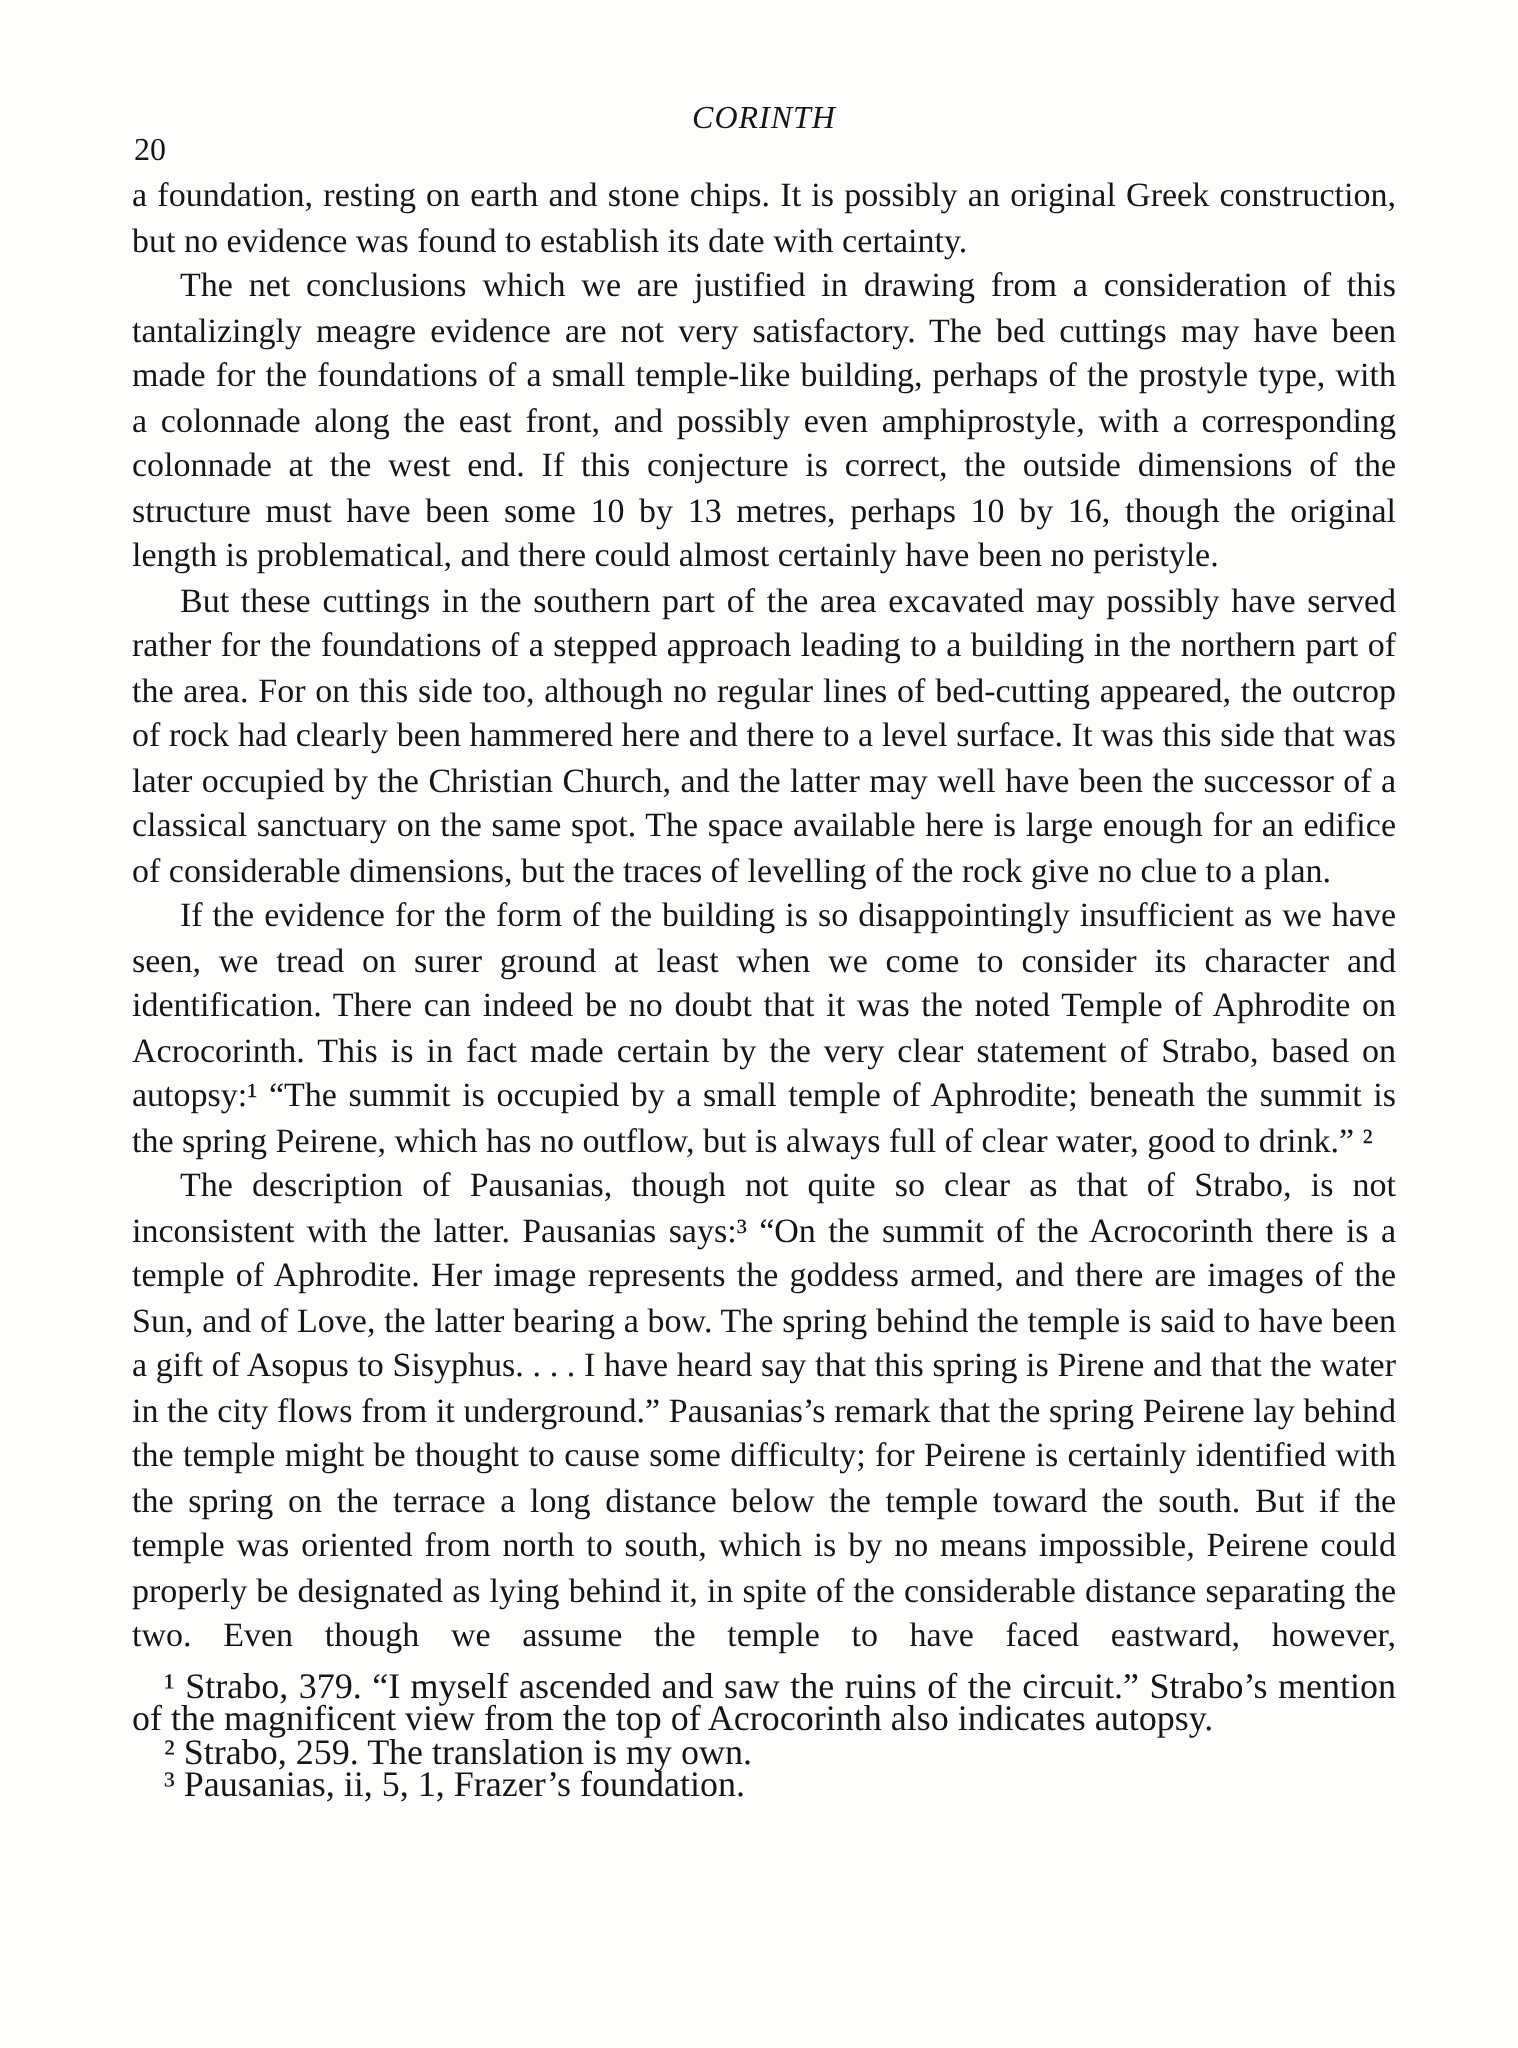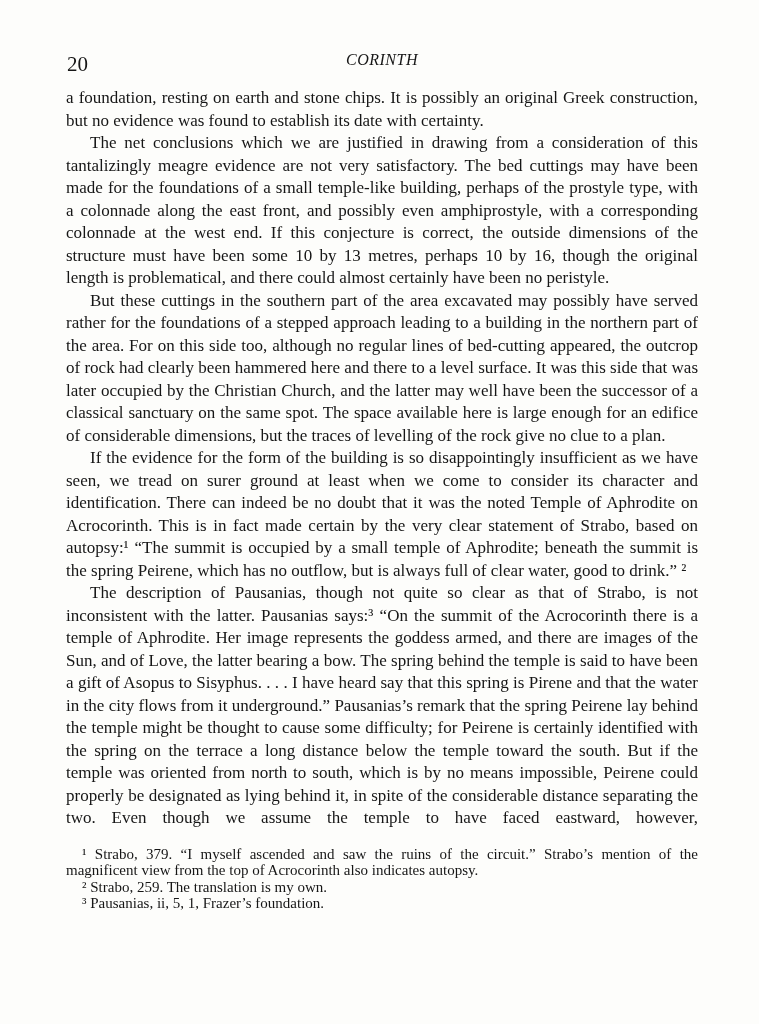--- a/index.html
+++ b/index.html
@@ -24,22 +24,22 @@
     position: relative;
     text-align: center;
     font-size: 16px;
     line-height: 20px;
     margin-bottom: 17px;
   }
 
   .page-number {
     position: absolute;
     left: 1px;
-    top: 4px;
-    font-size: 21px;
+    top: 16px;
+    font-size: 16px;
   }
 
   .running-title {
     letter-spacing: 0.5px;
     font-style: italic;
   }
 
   .body-text {
     font-size: 17px;
     line-height: 22.5px;
@@ -52,22 +52,22 @@
 
   .body-text p.continuation {
     text-indent: 0;
   }
 
   .body-text p.runs-over {
     text-align-last: justify;
   }
 
   .footnotes {
-    margin-top: 16px;
-    font-size: 15px;
+    margin-top: 5px;
+    font-size: 18px;
     line-height: 16.5px;
     text-align: justify;
   }
 
   .footnotes p {
     text-indent: 16px;
   }
 </style>
 </head>
 <body>

